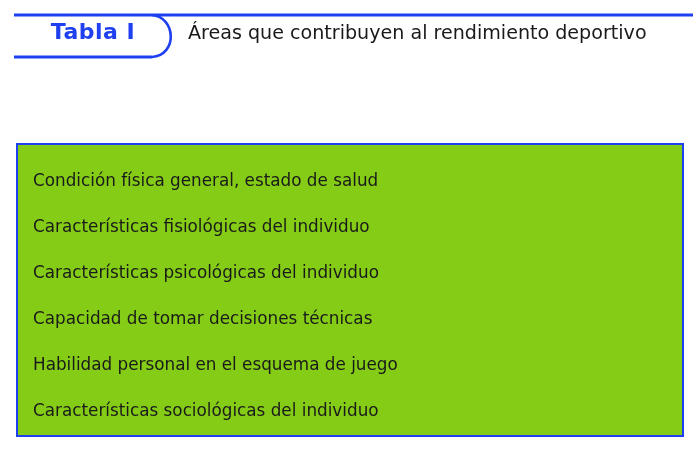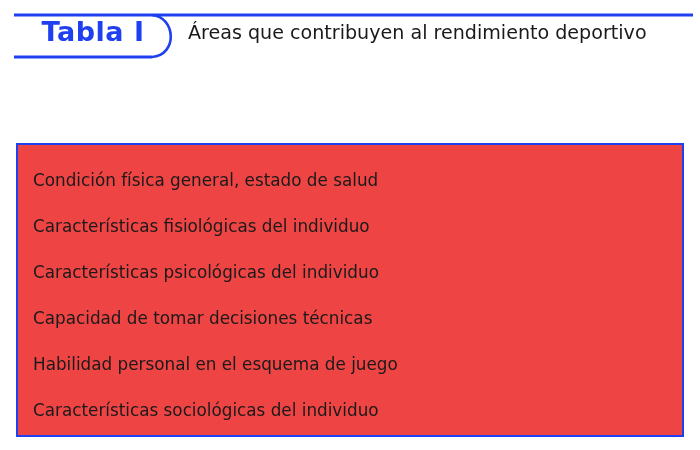--- a/index.html
+++ b/index.html
@@ -33,21 +33,21 @@
   }
 
   #table-number-label {
     position: absolute;
     left: 38px;
     top: 19px;
     width: 110px;
     text-align: center;
     font-family: "DejaVu Sans", sans-serif;
     font-weight: bold;
-    font-size: 27px;
+    font-size: 22px;
     letter-spacing: 0.5px;
     color: #1f40f0;
     line-height: 26px;
     white-space: nowrap;
   }
 
   #caption-title {
     position: absolute;
     left: 188px;
     top: 18px;
@@ -62,21 +62,21 @@
 
   
   #items-box {
     position: absolute;
     left: 16px;
     top: 143px;
     width: 668px;
     height: 294px;
     box-sizing: border-box;
     border: 2px solid #1f40f0;
-    background: #ef4444;
+    background: #84cc16;
   }
 
   #items-list {
     position: absolute;
     left: 15px;
     top: 12px;
     right: 8px;
   }
 
   .item-row {

